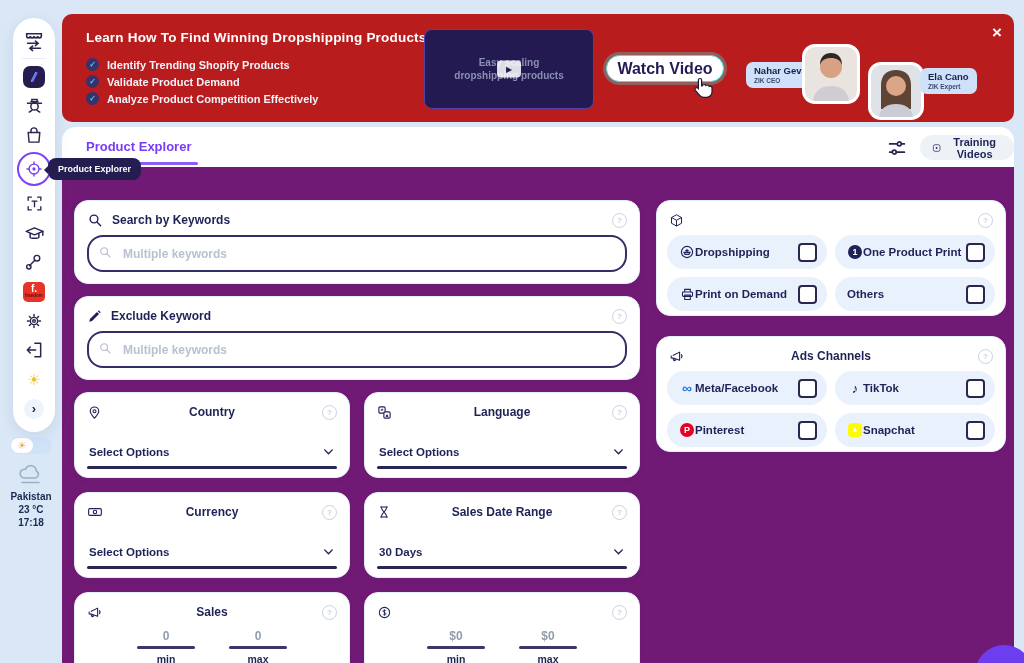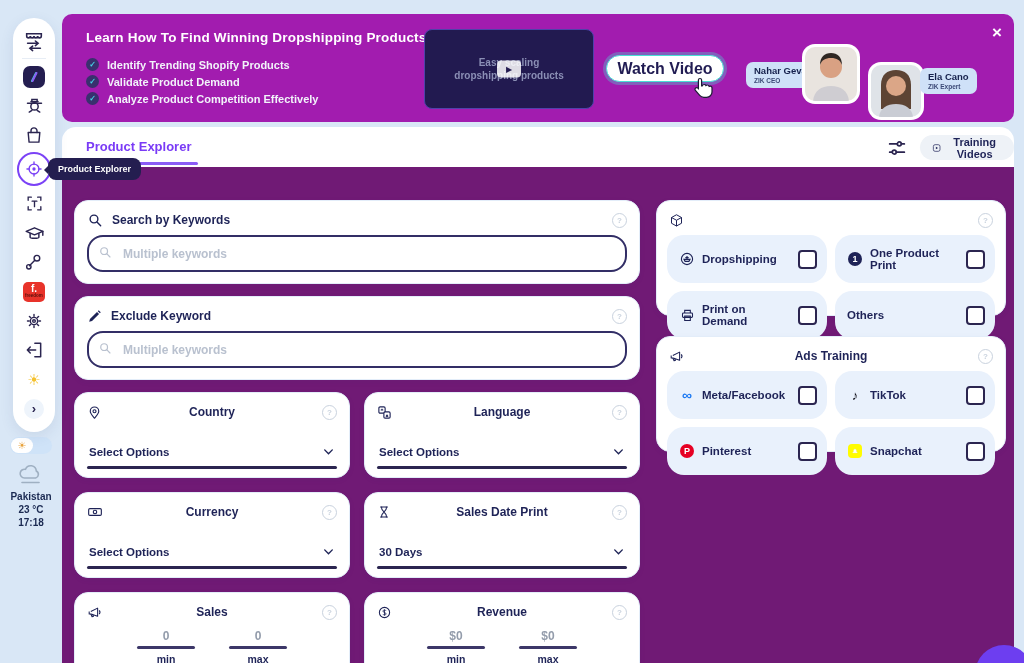--- a/index.html
+++ b/index.html
@@ -30,21 +30,21 @@
 
   
   .weather{position:absolute;left:2px;top:437px;width:58px;text-align:center;z-index:2;}
   .wtoggle{width:42px;height:17px;background:#cfe3f8;border-radius:9px;margin:0 auto;position:relative;cursor:pointer;}
   .wthumb{position:absolute;left:1px;top:1px;width:22px;height:15px;background:#fff;border-radius:8px;
     display:flex;align-items:center;justify-content:center;font-size:10px;color:#e8a33d;}
   .wcloud{margin-top:9px;}
   .wtxt{font-size:10px;font-weight:bold;color:#1b2a52;margin-top:2px;}
 
   
-  .banner{position:absolute;left:62px;top:14px;width:952px;height:108px;background:#a21caf;border-radius:10px;z-index:2;}
+  .banner{position:absolute;left:62px;top:14px;width:952px;height:108px;background:#b91c1c;border-radius:10px;z-index:2;}
   .bn-title{position:absolute;left:24px;top:16px;display:flex;align-items:center;gap:7px;color:#fff;
     font-size:13.5px;font-weight:bold;letter-spacing:.2px;}
   .bn-bullets{position:absolute;left:24px;top:44px;}
   .bn-row{display:flex;align-items:center;gap:8px;margin-bottom:4px;}
   .bn-check{width:13px;height:13px;border-radius:50%;background:#39306e;color:#43d8e8;font-size:8px;font-weight:bold;
     display:flex;align-items:center;justify-content:center;flex:0 0 auto;}
   .bn-row span.txt{color:#f2f3fa;font-size:11px;font-weight:bold;}
   .bn-thumb{position:absolute;left:362px;top:15px;width:168px;height:78px;background:#221a50;border:1px solid #4f42ab;
     border-radius:8px;display:flex;align-items:center;justify-content:center;cursor:pointer;}
   .bn-thumb .cap{width:120px;text-align:center;font-size:10px;font-weight:bold;color:#8b8fb5;line-height:1.3;}
@@ -84,21 +84,21 @@
   .kw-mag{position:absolute;left:23px;top:44px;pointer-events:none;}
   .dd-row{position:absolute;left:14px;right:14px;top:52px;display:flex;align-items:center;justify-content:space-between;cursor:pointer;}
   .dd-val{font-size:11.5px;font-weight:bold;color:#1e2357;}
   .dd-line{position:absolute;left:12px;right:12px;top:73px;height:2.5px;background:#2b2550;border-radius:2px;}
   .mm-wrap{position:absolute;left:0;right:0;top:36px;display:flex;justify-content:center;gap:34px;}
   .mm{width:58px;text-align:center;}
   .mm .v{font-size:12px;color:#939cab;font-weight:bold;}
   .mm .ln{height:2.5px;background:#3c3768;border-radius:2px;margin-top:3px;}
   .mm .lb{font-size:10.5px;font-weight:bold;color:#1e2357;margin-top:4px;}
   .pill-grid{position:absolute;left:10px;right:10px;top:34px;display:grid;grid-template-columns:1fr 1fr;gap:8px;}
-  .pill{height:48px;background:#e9f1fc;border-radius:17px;display:flex;align-items:center;gap:7px;padding:0 10px 0 12px;cursor:pointer;}
+  .pill{height:34px;background:#e9f1fc;border-radius:17px;display:flex;align-items:center;gap:0;padding:0 10px 0 12px;cursor:pointer;}
   .pill .plbl{font-size:11.5px;font-weight:bold;color:#1e2357;flex:1;}
   .cb{width:15px;height:15px;border:2px solid #2b2550;border-radius:4px;background:#fff;flex:0 0 auto;cursor:pointer;}
   .picon{width:16px;display:flex;align-items:center;justify-content:center;flex:0 0 auto;}
   .one-badge{width:14px;height:14px;border-radius:50%;background:#1e2357;color:#fff;font-size:9px;font-weight:bold;
     display:flex;align-items:center;justify-content:center;}
   .meta-g{color:#1877f2;font-weight:bold;font-size:14px;line-height:1;}
   .note-g{color:#14141f;font-weight:bold;font-size:13px;line-height:1;}
   .pin-badge{width:14px;height:14px;border-radius:50%;background:#e60023;color:#fff;font-size:9px;font-weight:bold;
     display:flex;align-items:center;justify-content:center;}
   .snap-badge{width:14px;height:14px;border-radius:4px;background:#fffc00;display:flex;align-items:center;justify-content:center;}
@@ -385,21 +385,21 @@
         </div>
         <div class="dd-line"></div>
       </div>
 
       <div class="card" style="left:302px;top:325px;width:276px;height:86px;">
         <div class="c-head">
           <svg width="14" height="14" viewBox="0 0 24 24" fill="none" stroke="#1e2357" stroke-width="1.8" stroke-linecap="round">
             <path d="M6 3.5h12M6 20.5h12"></path>
               <path d="M8 3.5v2.2c0 3 3 4.4 4 6.3 1-1.9 4-3.3 4-6.3V3.5M8 20.5v-2.2c0-3 3-4.4 4-6.3 1 1.9 4 3.3 4 6.3v2.2"></path>
           </svg>
-          <span class="c-title-center">Sales Date Print</span>
+          <span class="c-title-center">Sales Date Range</span>
           <span class="help">?</span>
         </div>
         <div class="dd-row">
           <span class="dd-val">30 Days</span>
           <svg width="13" height="13" viewBox="0 0 24 24" fill="none" stroke="#1e2357" stroke-width="2.6" stroke-linecap="round">
               <path d="M5 9l7 7 7-7"></path>
             </svg>
         </div>
         <div class="dd-line"></div>
       </div>
@@ -427,21 +427,20 @@
           </div>
         </div>
       </div>
 
       <div class="card" style="left:302px;top:425px;width:276px;height:98px;">
         <div class="c-head">
           <svg width="15" height="15" viewBox="0 0 24 24" fill="none" stroke="#1e2357" stroke-width="1.7">
             <circle cx="12" cy="12" r="8.2"></circle>
               <path d="M12 7.2v9.6M14.4 9.2c-.5-.9-1.3-1.3-2.4-1.3-1.4 0-2.4.8-2.4 2 0 2.7 4.8 1.5 4.8 4.2 0 1.2-1 2-2.4 2-1.1 0-1.9-.4-2.4-1.3" stroke-width="1.4"></path>
           </svg>
-          <span class="c-title-center">Revenue</span>
           <span class="help">?</span>
         </div>
         <div class="mm-wrap">
           <div class="mm">
             <div class="v">$0</div>
             <div class="ln"></div>
             <div class="lb">min</div>
           </div>
           <div class="mm">
             <div class="v">$0</div>
@@ -495,21 +494,21 @@
         </div>
       </div>
 
       <div class="card" style="left:594px;top:169px;width:350px;height:116px;">
         <div class="c-head">
           <svg width="15" height="15" viewBox="0 0 24 24" fill="none" stroke="#1e2357" stroke-width="1.7" stroke-linejoin="round">
             <path d="M3.5 10.5v4h2.6l2 4.4 2.3-1-1.7-3.4"></path>
               <path d="M6.1 10.5 17 5v13l-10.9-3.5"></path>
               <path d="M19.5 8.5c1.4 1.6 1.4 4.4 0 6"></path>
           </svg>
-          <span class="c-title-center">Ads Training</span>
+          <span class="c-title-center">Ads Channels</span>
           <span class="help">?</span>
         </div>
         <div class="pill-grid">
           <div class="pill">
             <span class="picon">
                 <span class="meta-g">∞</span>
               </span>
             <span class="plbl">Meta/Facebook</span>
             <span class="cb"></span>
           </div>

